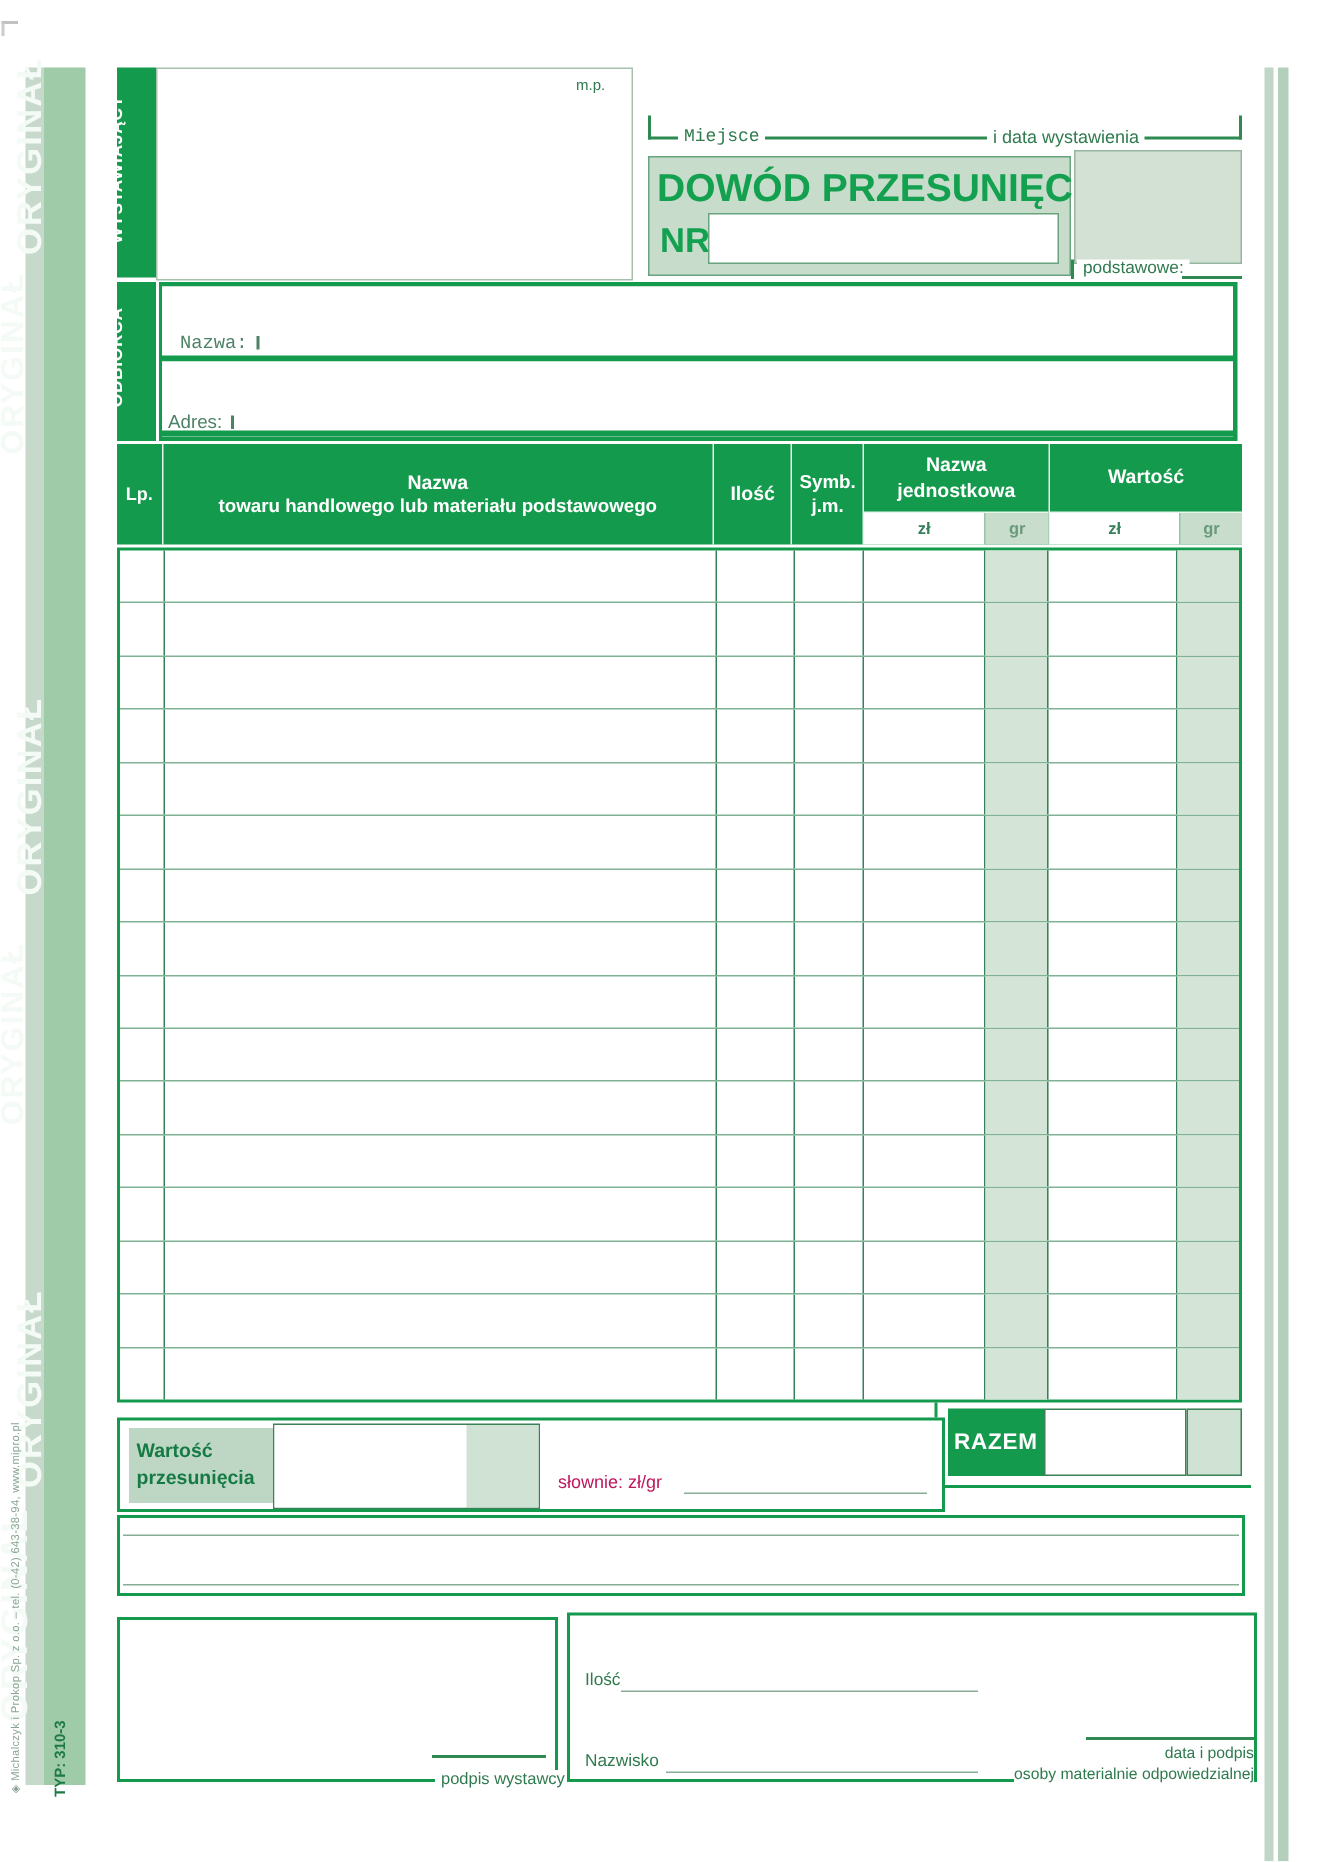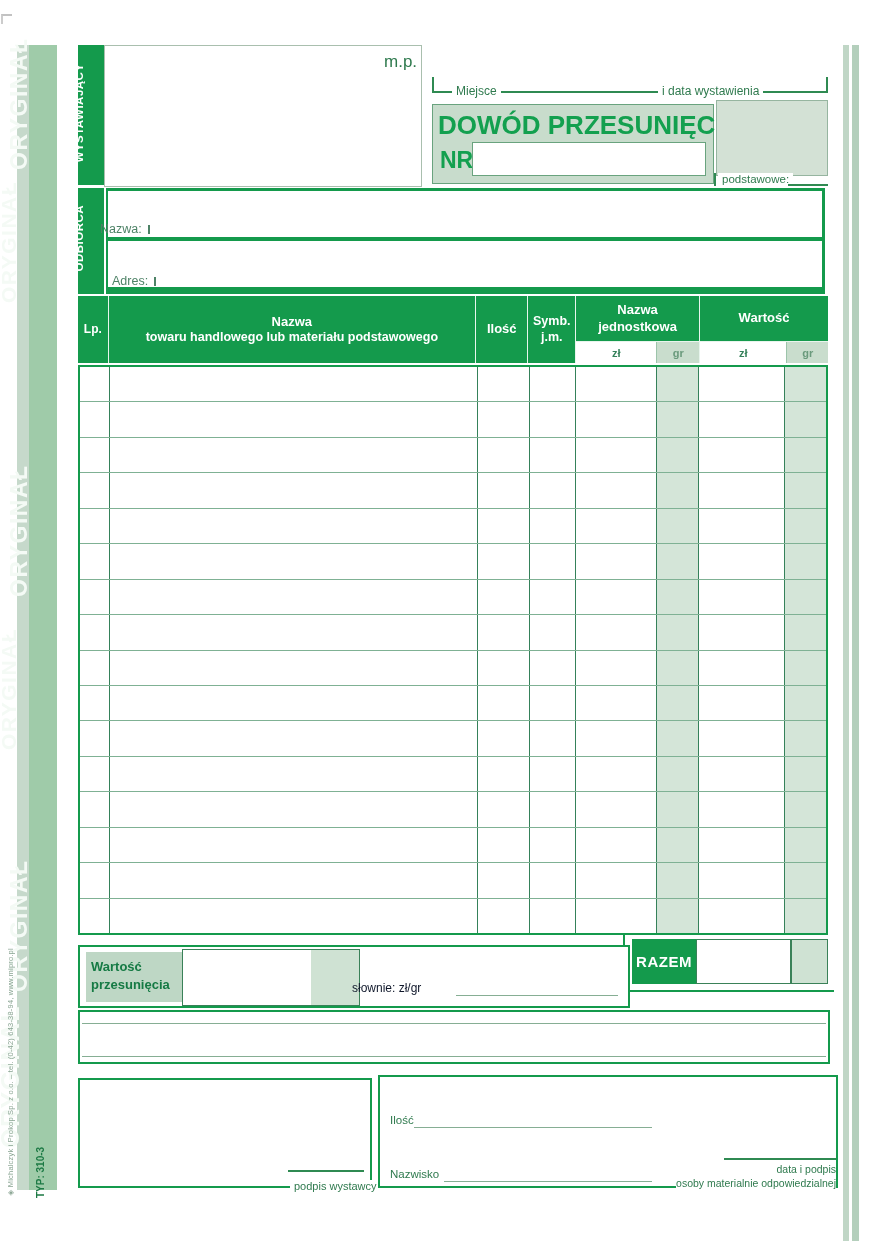--- a/index.html
+++ b/index.html
@@ -96,45 +96,45 @@
 
   <div class="vt" style="left:14px;top:1188px;font-size:7.5px;color:#8aa593;letter-spacing:.2px;">◈ Michalczyk i Prokop  Sp. z o.o.  –  tel. (0-42) 643-38-94,  www.mipro.pl</div>
   <div class="vt" style="left:46px;top:1188px;font-size:10px;font-weight:bold;color:#1d7a45;">TYP: 310-3</div>
 
   <div class="edge-strip" style="left:843px;top:45px;width:6px;height:1196px;background:#c0d6c6;"></div>
   <div class="edge-strip" style="left:852px;top:45px;width:7px;height:1196px;background:#b4cfbc;"></div>
 
   <div class="side-tab" style="left:78px;top:45px;width:26px;height:140px;"></div>
   <div class="vt side-tab-txt" style="left:85px;top:151px;font-size:11.5px;">WYSTAWIAJĄCY</div>
   <div class="box-thin" style="left:104px;top:45px;width:316px;height:140px;"></div>
-  <div class="abs" style="left:384px;top:52px;font-size:17px;color:#2f7a4e;">m.p.</div>
+  <div class="abs" style="left:384px;top:52px;font-size:10px;color:#2f7a4e;">m.p.</div>
 
   <div class="gl" style="left:432px;top:77px;width:2px;height:16px;"></div>
   <div class="gl" style="left:432px;top:91px;width:396px;height:2px;"></div>
   <div class="gl" style="left:826px;top:77px;width:2px;height:16px;"></div>
-  <div class="lbl" style="left:452px;top:84px;font-size:12px;">Miejsce</div>
+  <div class="lbl" style="left:452px;top:84px;font-size:12px;font-family:Liberation Mono, monospace;">Miejsce</div>
   <div class="lbl" style="left:658px;top:84px;font-size:12px;">i data wystawienia</div>
 
   <div class="title-box" style="left:432px;top:104px;width:280px;height:78px;"></div>
   <div class="abs" style="left:438px;top:110px;font-size:26px;font-weight:bold;color:#13a04f;white-space:nowrap;">DOWÓD PRZESUNIĘCIA</div>
   <div class="abs" style="left:440px;top:147px;font-size:23px;font-weight:bold;color:#13a04f;">NR</div>
   <div class="white-field" style="left:472px;top:142px;width:234px;height:34px;font-size:16px;color:#1b5e3a;padding:4px 6px;box-sizing:border-box;"></div>
 
   <div class="annot-box" style="left:716px;top:100px;width:110px;height:74px;"></div>
   <div class="gl" style="left:714px;top:173px;width:2px;height:13px;"></div>
   <div class="lbl" style="left:718px;top:173px;font-size:11.5px;">podstawowe:</div>
   <div class="gl" style="left:788px;top:184px;width:40px;height:2px;"></div>
 
   <div class="side-tab" style="left:78px;top:188px;width:26px;height:106px;"></div>
   <div class="vt side-tab-txt" style="left:85px;top:260px;font-size:11.5px;">ODBIORCA</div>
   <div class="recip" style="left:106px;top:188px;width:719px;height:106px;box-sizing:border-box;">
     <div class="recip-row"></div>
     <div class="recip-row"></div>
   </div>
-  <div class="abs mut" style="left:100px;top:222px;font-size:12.5px;"><span>Nazwa:</span><span class="tick"></span></div>
+  <div class="abs mut" style="left:120px;top:222px;font-size:12.5px;font-family:Liberation Mono, monospace;"><span>Nazwa:</span><span class="tick"></span></div>
   <div class="abs mut" style="left:112px;top:274px;font-size:12.5px;"><span>Adres:</span><span class="tick"></span></div>
 
   <div class="thead">
     <div class="hcol" style="width:30px;">
       <div class="hlab" style="font-size:12px;">
           <span>Lp.</span>
         </div>
     </div>
     <div class="hcol" style="width:370px;">
       <div class="hlab" style="font-size:13px;">
@@ -344,21 +344,21 @@
 
   <div class="sum-box" style="left:78px;top:945px;width:552px;height:63px;box-sizing:border-box;"></div>
   <div class="sum-lab" style="left:86px;top:952px;width:88px;height:38px;">
     <div>Wartość</div>
     <div>przesunięcia</div>
   </div>
   <div class="sum-field" style="left:182px;top:949px;width:178px;height:57px;">
     <div class="fz"></div>
     <div class="fg"></div>
   </div>
-  <div class="abs" style="left:352px;top:981px;font-size:12px;color:#0f172a;">słownie: zł/gr</div>
+  <div class="abs" style="left:372px;top:981px;font-size:12px;color:#be185d;">słownie: zł/gr</div>
   <div class="tl" style="left:456px;top:995px;width:162px;"></div>
 
   <div class="notes-box" style="left:78px;top:1010px;width:752px;height:54px;box-sizing:border-box;">
     <div class="tl" style="left:2px;top:11px;width:744px;"></div>
     <div class="tl" style="left:2px;top:44px;width:744px;"></div>
   </div>
 
   <div class="sig-box" style="left:78px;top:1078px;width:294px;height:110px;box-sizing:border-box;"></div>
   <div class="gl" style="left:288px;top:1170px;width:76px;height:2px;"></div>
   <div class="lbl" style="left:290px;top:1180px;font-size:11px;">podpis  wystawcy</div>

